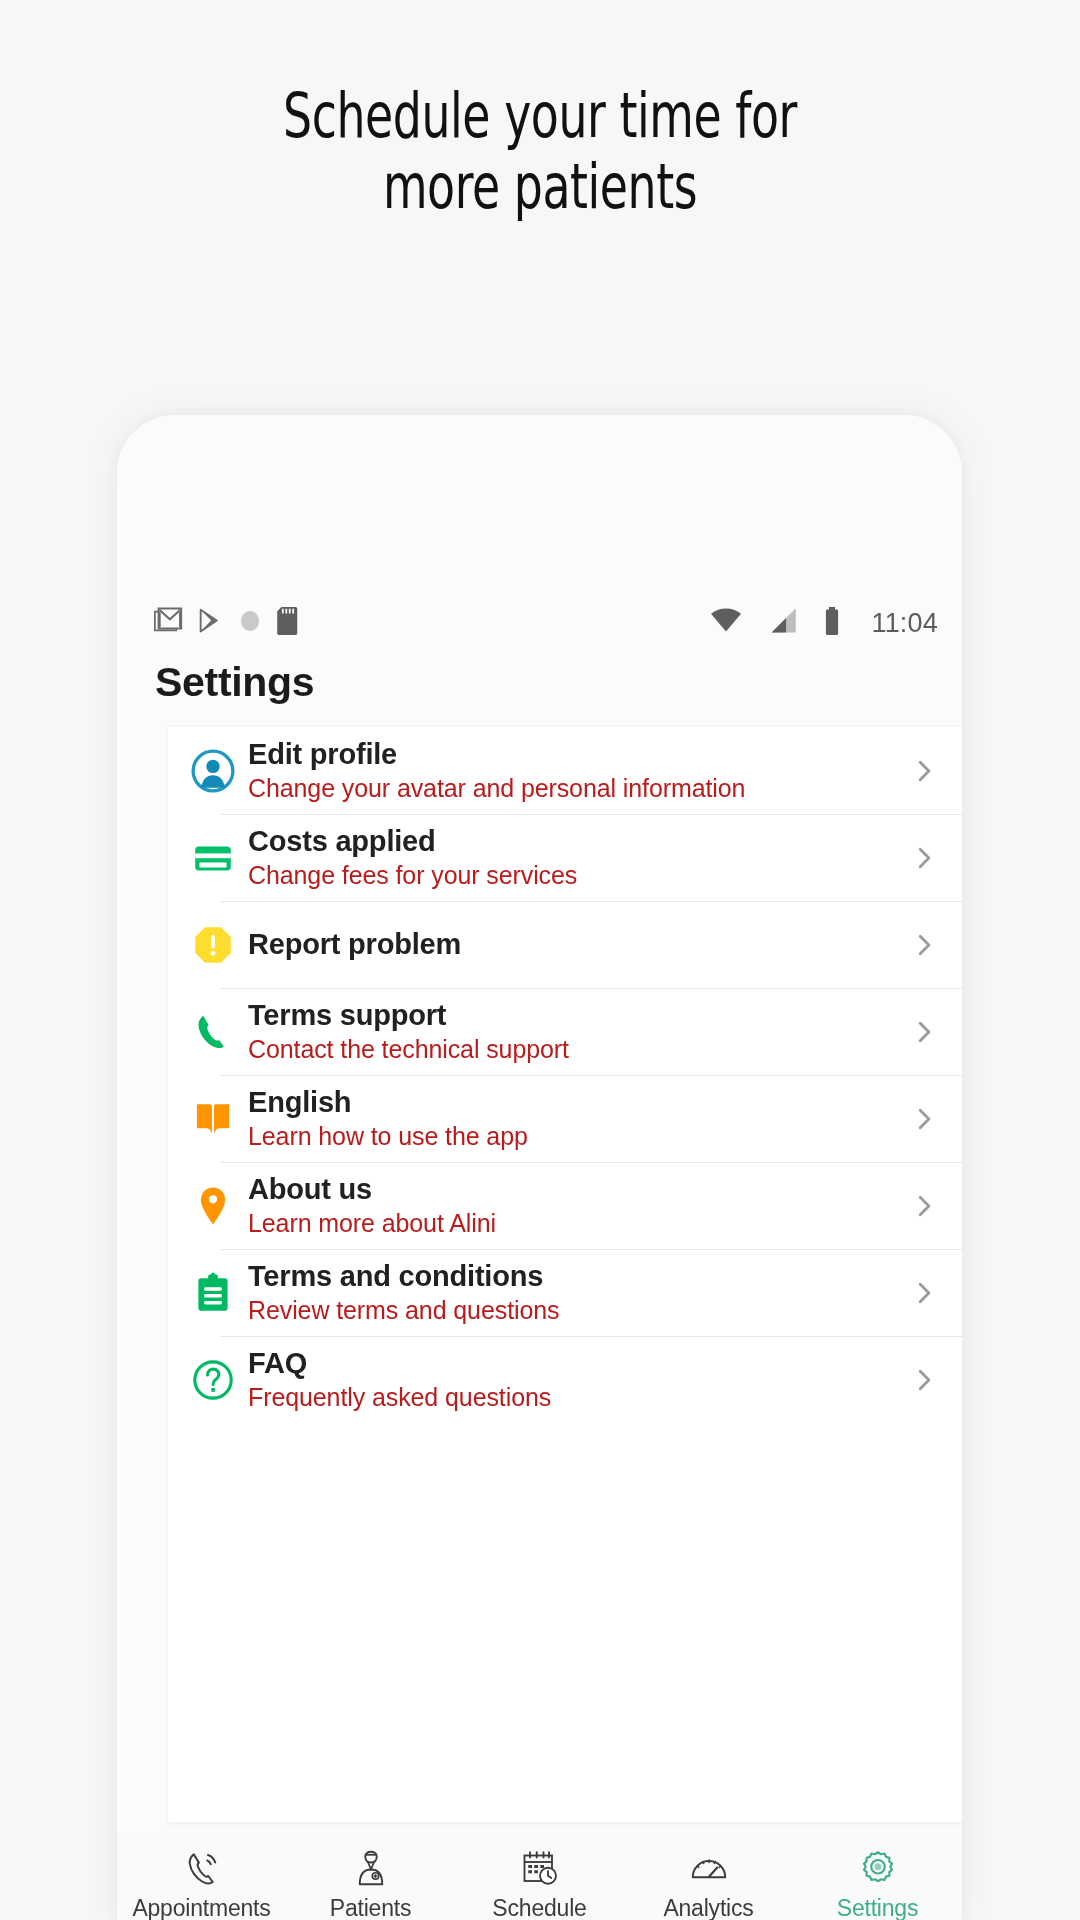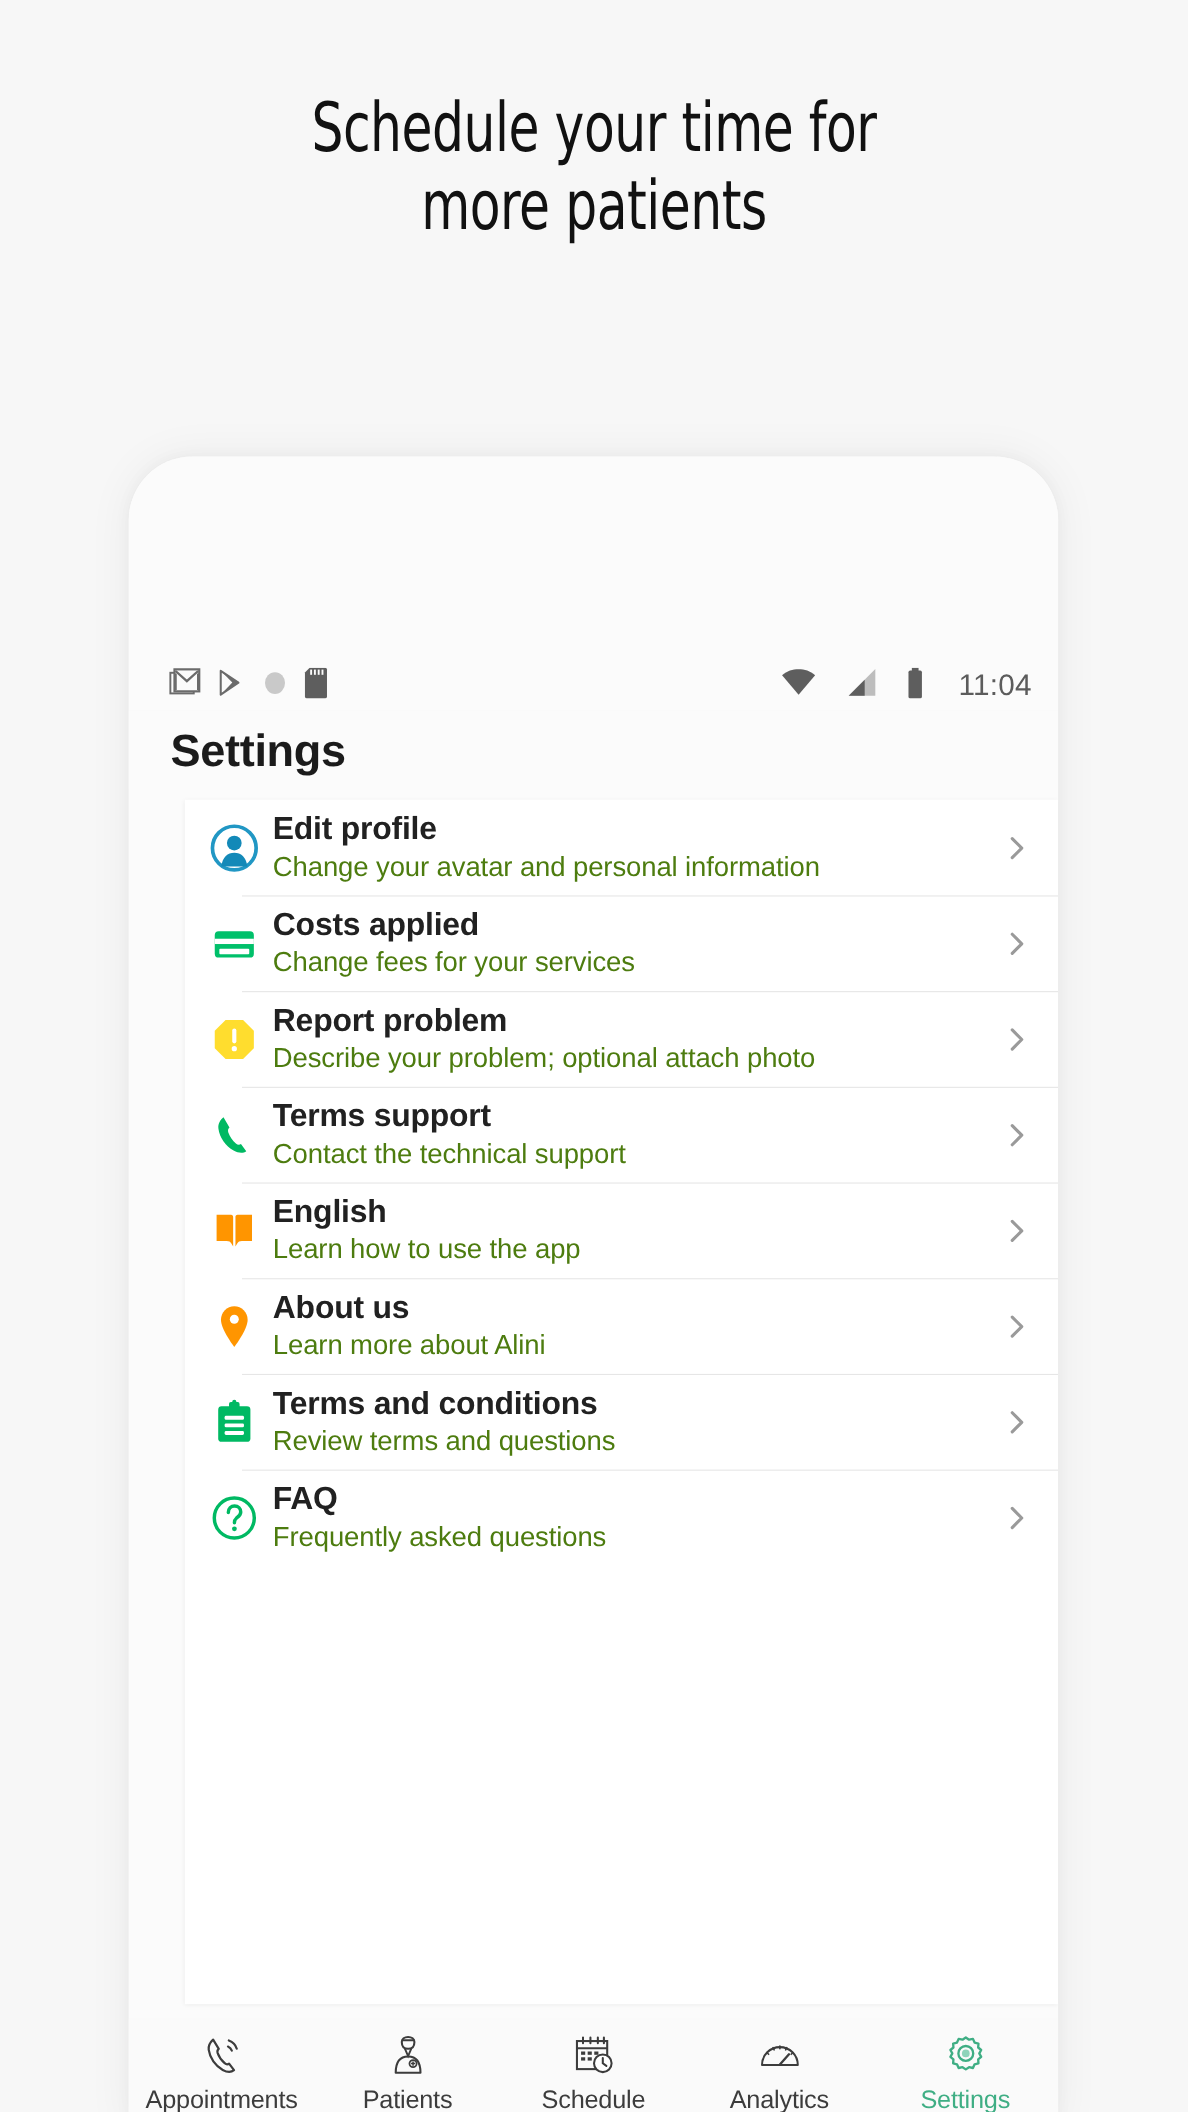--- a/index.html
+++ b/index.html
@@ -152,21 +152,21 @@
   .row-title {
     font-size: 29px;
     color: #212121;
     font-weight: bold;
     line-height: 1.12;
     letter-spacing: -0.2px;
     white-space: nowrap;
   }
   .row-sub {
     font-size: 25px;
-    color: #4d7c0f;
+    color: #b91c1c;
     line-height: 1.15;
     margin-top: 4px;
     white-space: nowrap;
     letter-spacing: -0.1px;
   }
   .row-chevron {
     width: 40px;
     min-width: 40px;
     display: flex;
     align-items: center;
@@ -320,21 +320,20 @@
         <div class="settings-row">
           <div class="row-icon">
             <svg width="46" height="46" viewBox="0 0 44 44">
               <path d="M14.4 5 H29.6 L39 14.4 V29.6 L29.6 39 H14.4 L5 29.6 V14.4 Z" fill="#ffdd2e"></path>
               <rect x="20.2" y="12.4" width="3.6" height="13" rx="1.8" fill="#ffffff"></rect>
               <circle cx="22" cy="30" r="2.3" fill="#ffffff"></circle>
             </svg>
           </div>
           <div class="row-text">
             <div class="row-title">Report problem</div>
-            <div class="row-sub">Describe your problem; optional attach photo</div>
           </div>
           <div class="row-chevron">
             <svg width="26" height="26" viewBox="0 0 24 24">
                 <path d="M8.5 4 L16.5 12 L8.5 20" fill="none" stroke="#9a9a9a" stroke-width="2.6" stroke-linecap="round" stroke-linejoin="round"></path>
               </svg>
           </div>
         </div>
 
         <div class="settings-row">
           <div class="row-icon">

